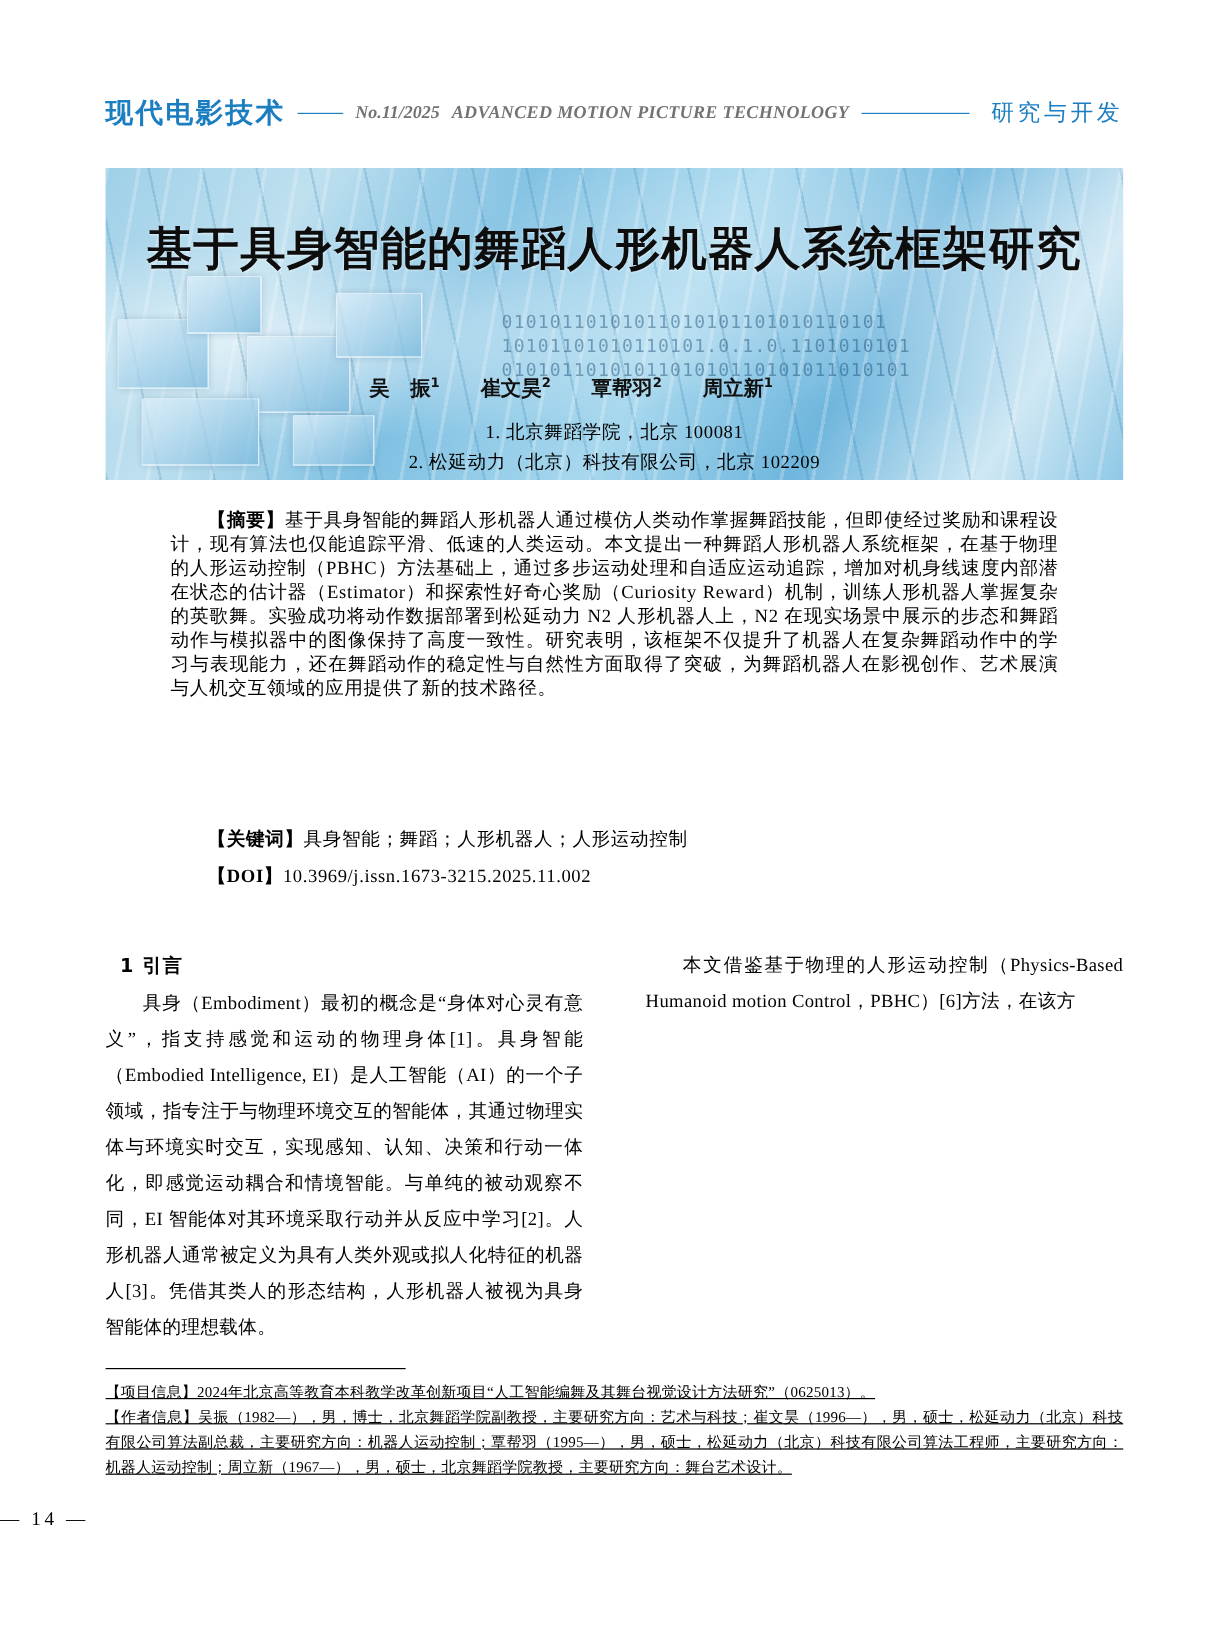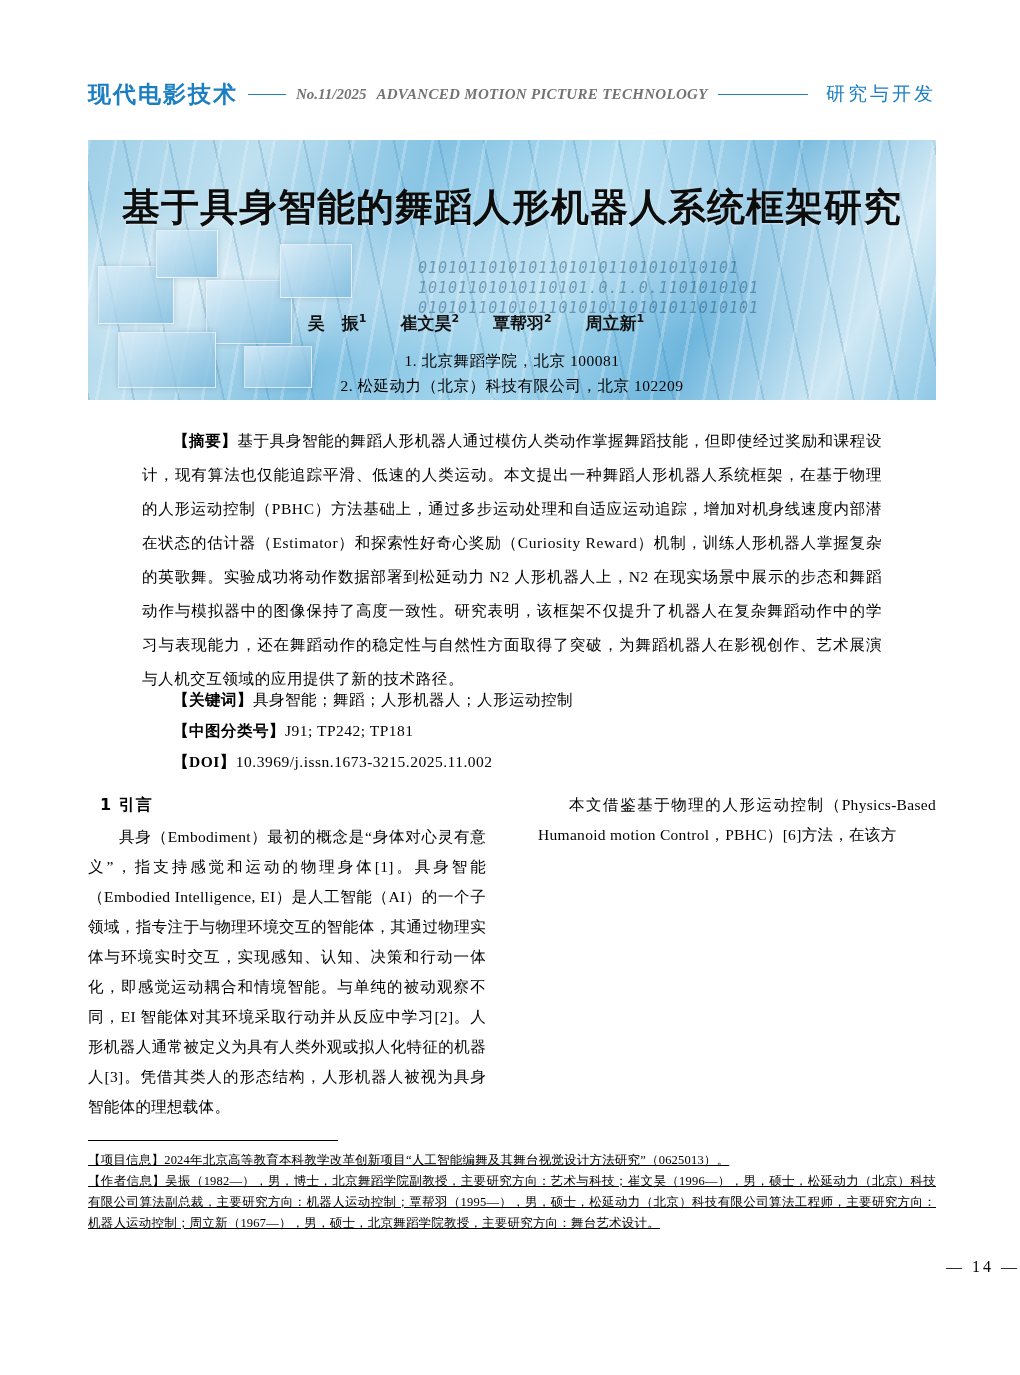--- a/index.html
+++ b/index.html
@@ -117,21 +117,20 @@
     left: 330px;
     top: 118px;
     width: 520px;
     font-family: "DejaVu Sans Mono", monospace;
     font-size: 15px;
     letter-spacing: 1px;
     color: rgba(20,70,110,0.45);
     line-height: 20px;
     white-space: nowrap;
     overflow: hidden;
-    font-style: italic;
   }
   .banner .digits span { display: block; }
   .banner-title {
     position: absolute;
     left: 0;
     top: 42px;
     width: 848px;
     text-align: center;
     font-family: Liberation Mono, monospace;
     font-weight: bold;
@@ -167,21 +166,21 @@
     letter-spacing: 0.5px;
   }
 
   
   .abstract {
     position: absolute;
     left: 142px;
     top: 424px;
     width: 740px;
     font-size: 15.5px;
-    line-height: 34px;
+    line-height: 20px;
     text-align: justify;
     letter-spacing: 0.6px;
   }
   .abstract p { margin: 0; text-indent: 2em; }
   .abstract .lbl { font-weight: bold; }
   .meta {
     position: absolute;
     left: 142px;
     top: 684px;
     width: 740px;
@@ -240,21 +239,21 @@
     text-decoration: underline;
   }
   .footnotes div { margin: 0; }
 
   
   .pagenum {
     position: absolute;
     left: 0;
     top: 1258px;
     width: 1020px;
-    text-align: right;
+    text-align: left;
     font-size: 16px;
     letter-spacing: 3px;
   }
 </style>
 </head>
 <body>
 
 <div class="page">
 
   <div class="runhead">
@@ -294,21 +293,20 @@
     <div>1. 北京舞蹈学院，北京 100081</div>
     <div>2. 松延动力（北京）科技有限公司，北京 102209</div>
   </div>
 
   <div class="abstract">
     <p><span class="lbl">【摘要】</span><span>基于具身智能的舞蹈人形机器人通过模仿人类动作掌握舞蹈技能，但即使经过奖励和课程设计，现有算法也仅能追踪平滑、低速的人类运动。本文提出一种舞蹈人形机器人系统框架，在基于物理的人形运动控制（PBHC）方法基础上，通过多步运动处理和自适应运动追踪，增加对机身线速度内部潜在状态的估计器（Estimator）和探索性好奇心奖励（Curiosity Reward）机制，训练人形机器人掌握复杂的英歌舞。实验成功将动作数据部署到松延动力 N2 人形机器人上，N2 在现实场景中展示的步态和舞蹈动作与模拟器中的图像保持了高度一致性。研究表明，该框架不仅提升了机器人在复杂舞蹈动作中的学习与表现能力，还在舞蹈动作的稳定性与自然性方面取得了突破，为舞蹈机器人在影视创作、艺术展演与人机交互领域的应用提供了新的技术路径。</span></p>
   </div>
 
   <div class="meta">
     <div><span class="lbl">【关键词】</span><span>具身智能；舞蹈；人形机器人；人形运动控制</span></div>
-    <div><span class="lbl">【中图分类号】</span><span>J91; TP242; TP181</span></div>
     <div><span class="lbl">【DOI】</span><span>10.3969/j.issn.1673-3215.2025.11.002</span></div>
   </div>
 
   <div class="body-cols">
     <div class="col">
       <div class="sec-title">1 引言</div>
       <p>具身（Embodiment）最初的概念是“身体对心灵有意义”，指支持感觉和运动的物理身体[1]。具身智能（Embodied Intelligence, EI）是人工智能（AI）的一个子领域，指专注于与物理环境交互的智能体，其通过物理实体与环境实时交互，实现感知、认知、决策和行动一体化，即感觉运动耦合和情境智能。与单纯的被动观察不同，EI 智能体对其环境采取行动并从反应中学习[2]。人形机器人通常被定义为具有人类外观或拟人化特征的机器人[3]。凭借其类人的形态结构，人形机器人被视为具身智能体的理想载体。</p>
     </div>
     <div class="col">
       <p>本文借鉴基于物理的人形运动控制（Physics-Based Humanoid motion Control，PBHC）[6]方法，在该方</p>

